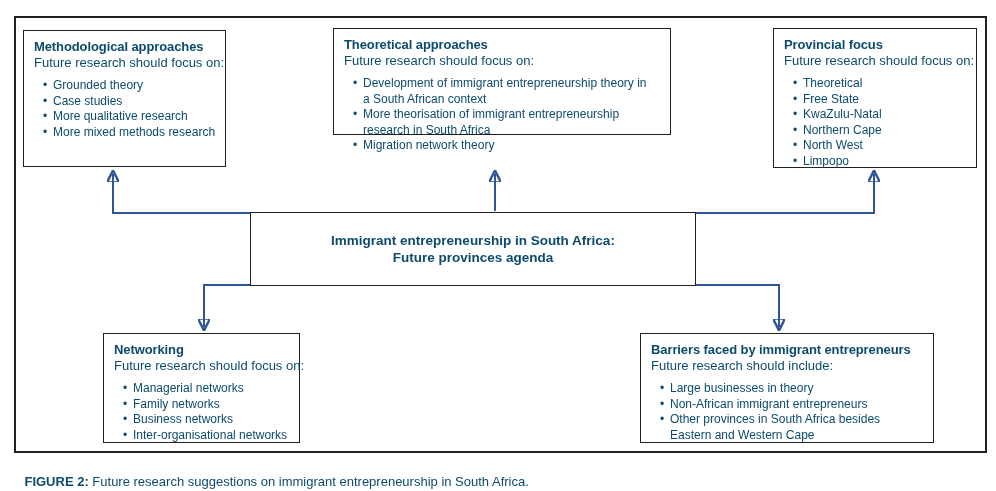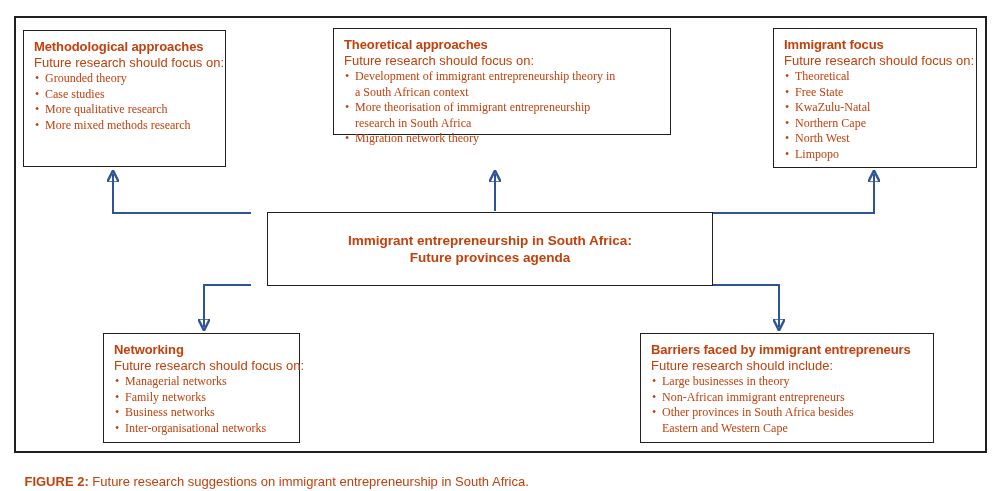--- a/index.html
+++ b/index.html
@@ -6,21 +6,21 @@
     margin: 0;
     padding: 0;
     background: #ffffff;
   }
   #stage {
     position: relative;
     width: 996px;
     height: 491px;
     background: #ffffff;
     font-family: "Liberation Sans", sans-serif;
-    color: #c2410c;
+    color: #0c4a6e;
     overflow: hidden;
   }
   .outer-frame {
     position: absolute;
     left: 14px;
     top: 16px;
     width: 969px;
     height: 433px;
     border: 2px solid #231f20;
     background: #ffffff;
@@ -38,26 +38,25 @@
     letter-spacing: -0.1px;
     white-space: pre;
     margin: 0 0 1px 0;
   }
   .node-intro {
     font-size: 13px;
     white-space: pre;
     margin: 0 0 1px 0;
   }
   .bullets {
-    margin: 0;
+    margin: 8px;
     padding: 0;
     list-style: none;
     font-size: 12px;
     line-height: 15.5px;
-    font-family: Liberation Serif, serif;
   }
   .bullets li {
     position: relative;
     padding-left: 11px;
     white-space: pre;
   }
   .bullets li::before {
     content: "\2022";
     position: absolute;
     left: 1px;
@@ -71,21 +70,20 @@
   #box-center {
     left: 250px;
     top: 212px;
     width: 446px;
     height: 74px;
     display: flex;
     flex-direction: column;
     align-items: center;
     justify-content: center;
     text-align: center;
-    margin-left: 17px;
   }
   .center-line {
     font-size: 13.5px;
     font-weight: bold;
     line-height: 17px;
     white-space: pre;
   }
   #connectors {
     position: absolute;
     left: 0;
@@ -147,21 +145,21 @@
     <ul class="bullets">
         <li>Development of immigrant entrepreneurship theory in
 a South African context</li>
         <li>More theorisation of immigrant entrepreneurship
 research in South Africa</li>
         <li>Migration network theory</li>
       </ul>
   </div>
 
   <div id="box-provincial" class="node">
-    <div class="node-title">Immigrant focus</div>
+    <div class="node-title">Provincial focus</div>
     <div class="node-intro">Future research should focus on:</div>
     <ul class="bullets">
         <li>Theoretical</li>
         <li>Free State</li>
         <li>KwaZulu-Natal</li>
         <li>Northern Cape</li>
         <li>North West</li>
         <li>Limpopo</li>
       </ul>
   </div>

